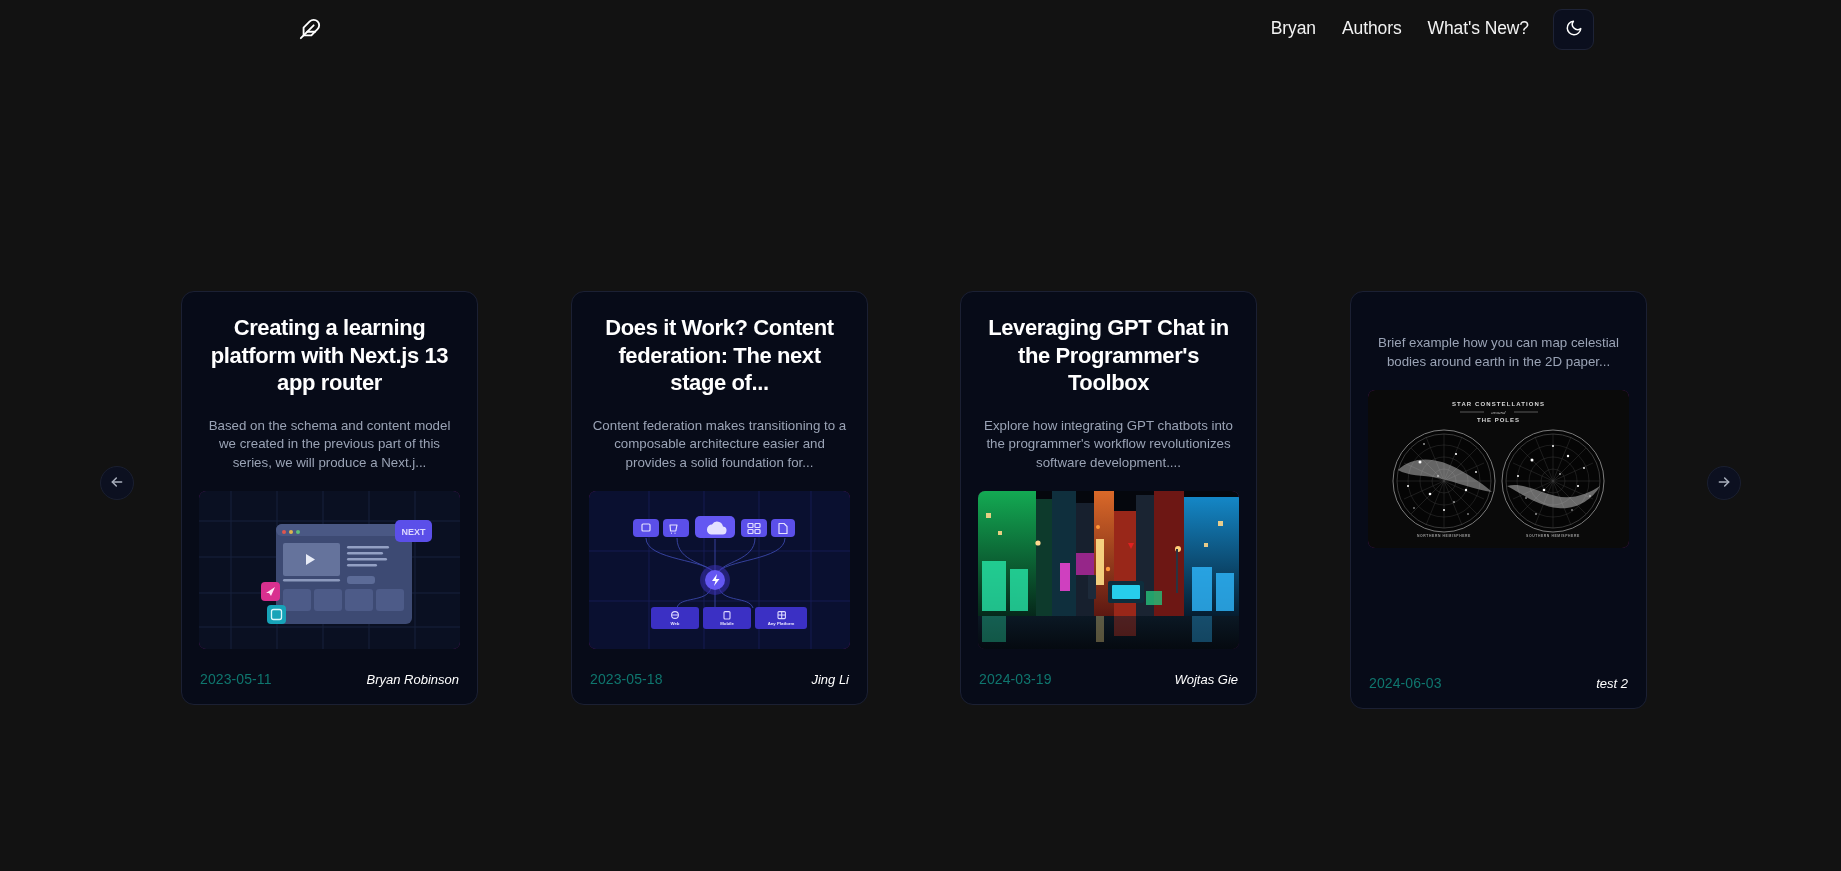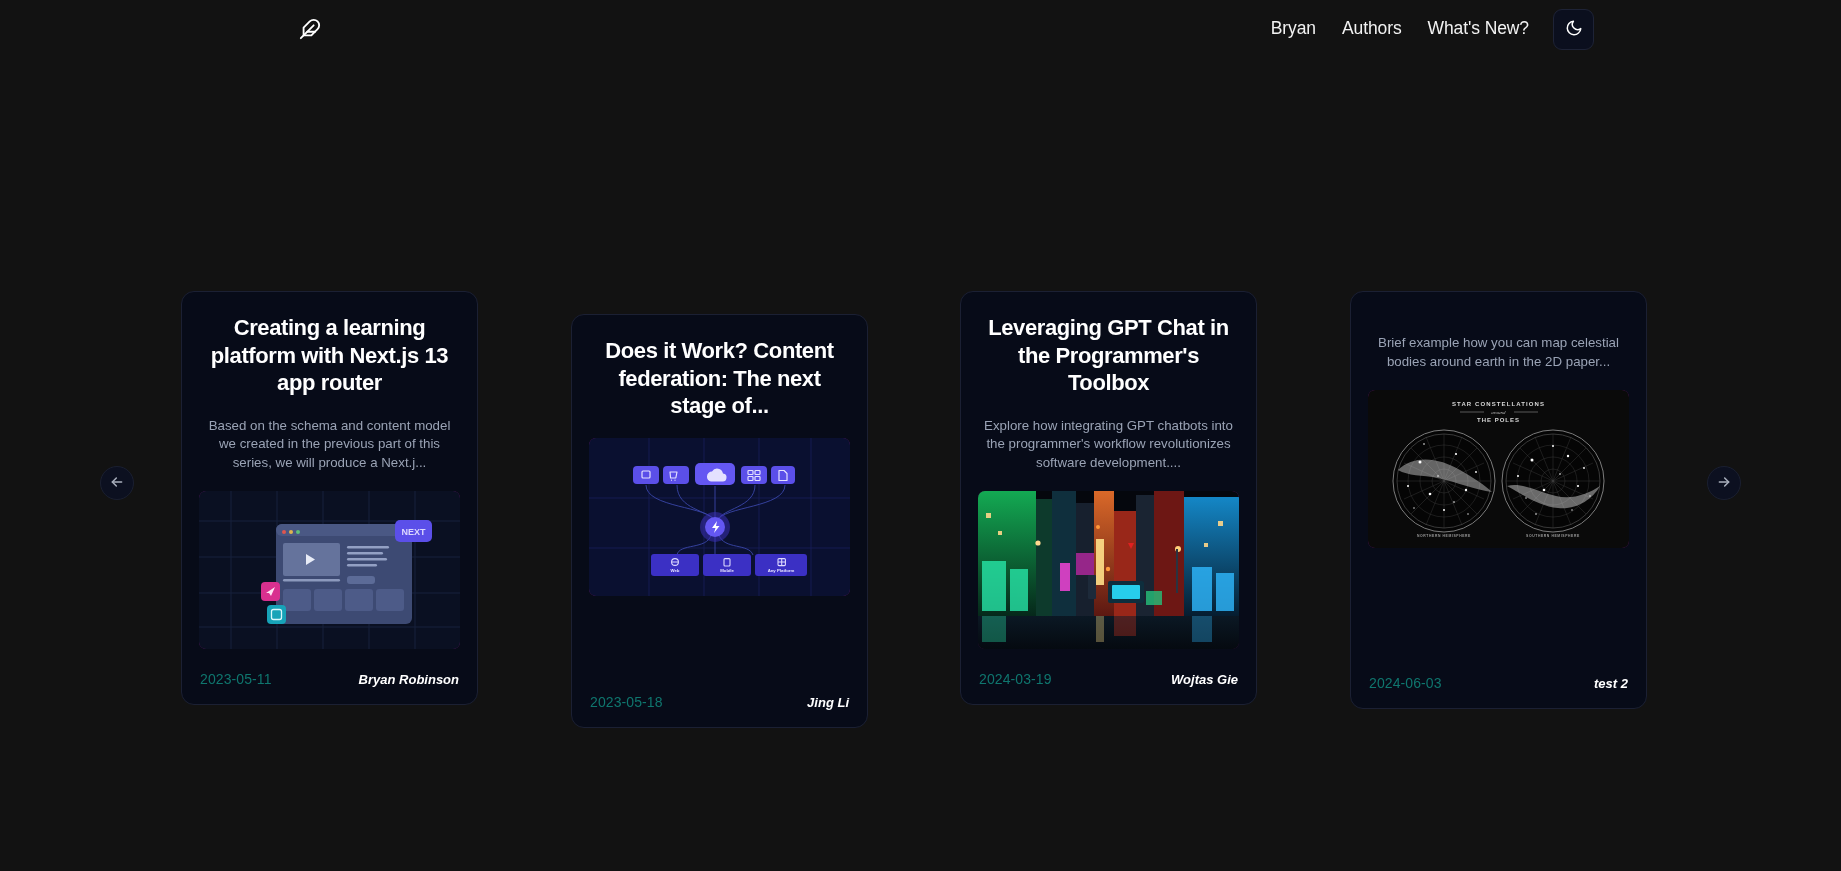--- a/index.html
+++ b/index.html
@@ -95,21 +95,21 @@
     width: 297px;
     background: #070b18;
     border: 1px solid #1b2033;
     border-radius: 13px;
     padding: 22px 18px 0 18px;
     display: flex;
     flex-direction: column;
   }
 
   .post-card.c1 { left: 181px;  top: 8px;  height: 414px; }
-  .post-card.c2 { left: 571px;  top: 8px;  height: 414px; margin-top: 23px; }
+  .post-card.c2 { left: 571px;  top: 8px;  height: 414px; }
   .post-card.c3 { left: 960px;  top: 8px;  height: 414px; }
   .post-card.c4 { left: 1350px; top: 8px;  height: 418px; }
 
   .card-title {
     font-size: 22px;
     font-weight: 700;
     line-height: 1.25;
     text-align: center;
     color: #ffffff;
     letter-spacing: -0.4px;
@@ -146,21 +146,21 @@
     padding-bottom: 4px;
   }
   .card-date {
     font-size: 14px;
     font-weight: 400;
     color: #0f766e;
     letter-spacing: 0.1px;
   }
   .card-author {
     font-size: 13px;
-    font-weight: 700;
+    font-weight: 400;
     font-style: italic;
     color: #ffffff;
   }
 
   
   .carousel-arrow {
     position: absolute;
     top: 466px;
     width: 34px;
     height: 34px;
@@ -278,20 +278,21 @@
       </div>
 
       <div class="card-footer">
         <span class="card-date">2023-05-11</span>
         <span class="card-author">Bryan Robinson</span>
       </div>
     </article>
 
     <article class="post-card c2">
       <h2 class="card-title">Does it Work? Content federation: The next stage of...</h2>
+      <p class="card-excerpt">Content federation makes transitioning to a composable architecture easier and provides a solid foundation for...</p>
 
       <div class="card-thumb">
         <svg viewBox="0 0 261 158" preserveAspectRatio="none">
           <rect width="261" height="158" fill="#0a1030"></rect>
           <g stroke="#17205a" stroke-width="0.8">
             <line x1="60" y1="0" x2="60" y2="158"></line>
               <line x1="115" y1="0" x2="115" y2="158"></line>
             <line x1="170" y1="0" x2="170" y2="158"></line>
               <line x1="222" y1="0" x2="222" y2="158"></line>
             <line x1="0" y1="60" x2="261" y2="60"></line>

